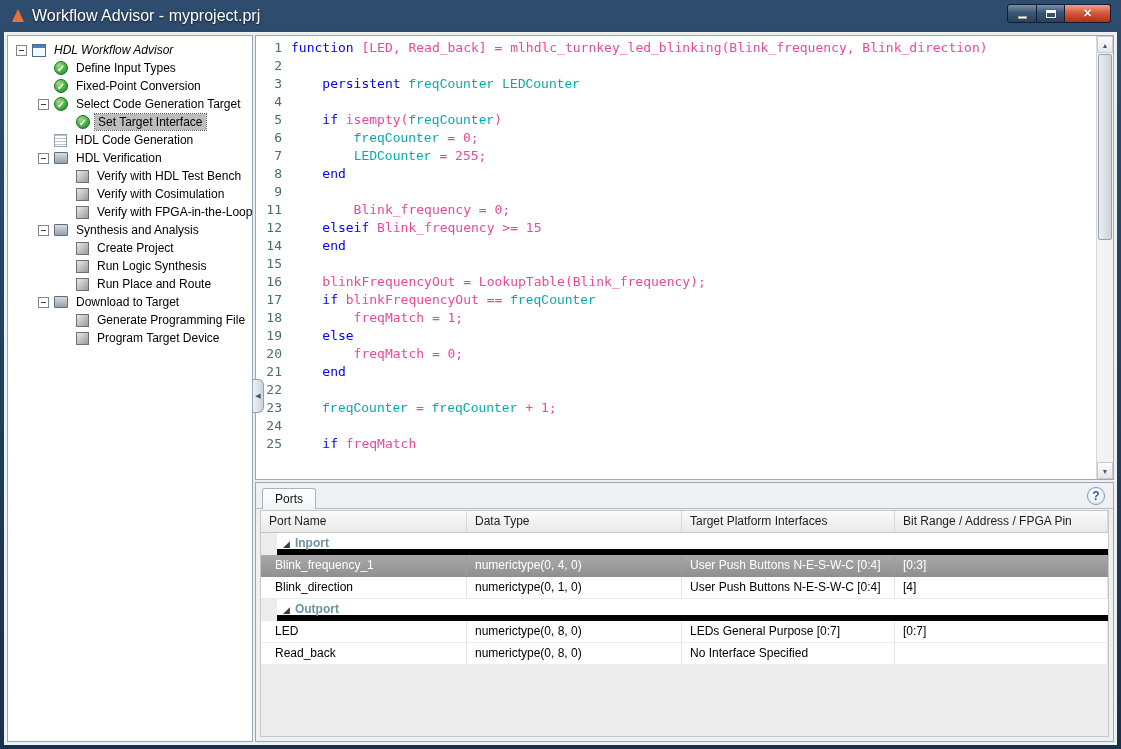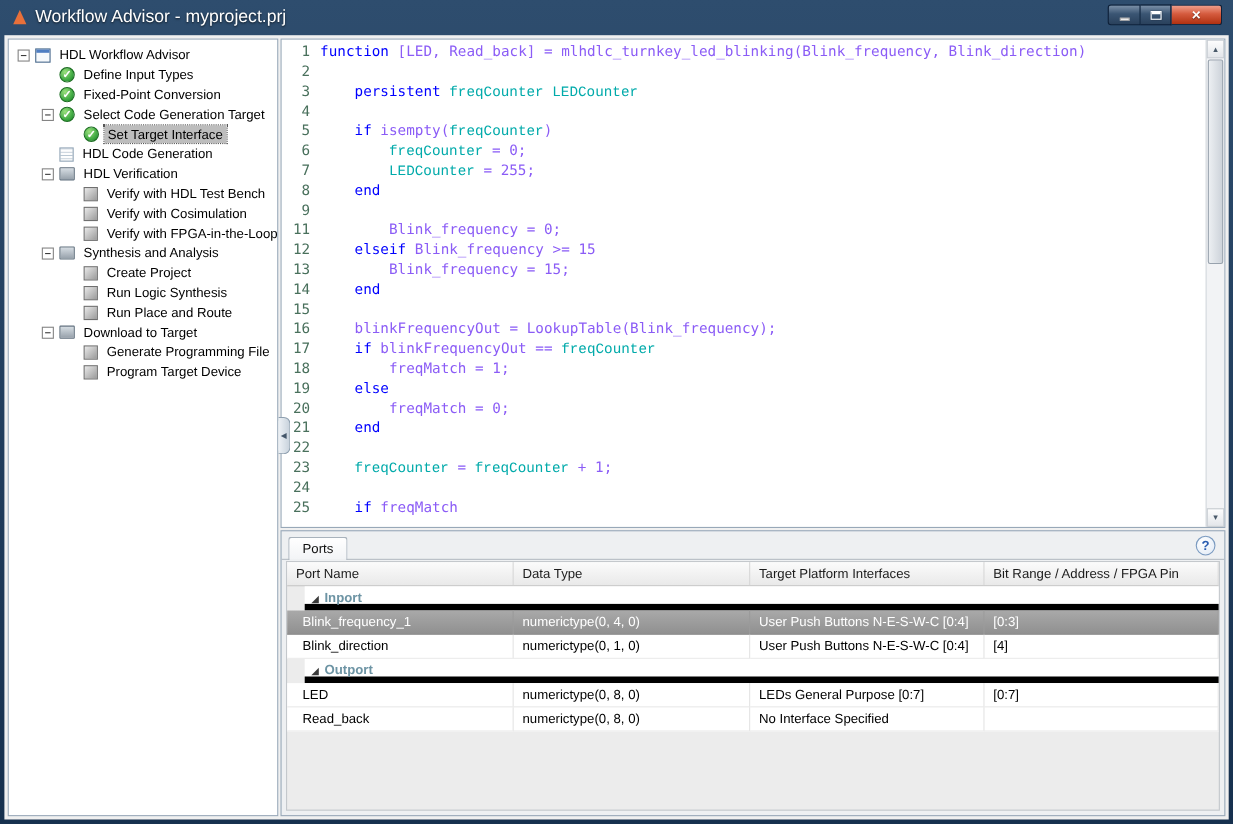--- a/index.html
+++ b/index.html
@@ -59,21 +59,21 @@
 
   
   .right { flex: 1; margin-left: 2px; display: flex; flex-direction: column; position: relative; }
 
   .editor { height: 445px; flex: none; background: #fff; border: 1px solid #98a8b8; position: relative; overflow: hidden; }
   .code-lines { position: absolute; top: 3px; left: 0; right: 17px; font-family: "DejaVu Sans Mono", monospace; font-size: 13px; line-height: 18px; }
   .code-line { height: 18px; display: flex; white-space: pre; }
   .ln { width: 26px; text-align: right; color: var(--ln); flex: none; margin-right: 9px; }
   .kw { color: var(--kw); }
   .vv { color: var(--vv); font-family: Liberation Mono, monospace; }
-  .tt { color: #8b5cf6; }
+  .tt { color: #ec4899; }
 
   .vscroll { position: absolute; top: 0; right: 0; bottom: 0; width: 17px; background: #f2f3f5; border-left: 1px solid #d5d9de; }
   .sarrow { height: 17px; font-size: 7px; text-align: center; line-height: 17px; color: #4a5a6a;
     background: linear-gradient(#fdfdfd, #e3e6ea); border: 1px solid #c7ccd2; }
   .sarrow.down { position: absolute; bottom: 0; left: 0; right: 0; }
   .sarrow.up { position: absolute; top: 0; left: 0; right: 0; }
   .sthumb { position: absolute; top: 18px; height: 186px; left: 1px; right: 1px;
     background: linear-gradient(90deg, #eceff2, #cdd3da); border: 1px solid #98a2ad; border-radius: 2px; }
 
   .collapse-tab { position: absolute; left: -2px; top: 344px; width: 11px; height: 34px; z-index: 5;
@@ -119,21 +119,21 @@
           <span class="glyph-max"></span>
         </div>
       <div class="wbtn close">
           <span class="glyph-close">×</span>
         </div>
     </div>
   </div>
 
   <div class="content">
     <div class="tree-panel">
-        <div class="tree-row" style="padding-left: 8px;">
+        <div class="tree-row" style="padding-left: 8px; font-style: italic;">
           <span class="expander"></span>
           <span class="ti ti-advisor-icon"></span>
           <span class="tree-label">HDL Workflow Advisor</span>
         </div>
         <div class="tree-row" style="padding-left: 46px;">
           <span class="ti ti-check-circle-icon"></span>
           <span class="tree-label">Define Input Types</span>
         </div>
         <div class="tree-row" style="padding-left: 46px;">
           <span class="ti ti-check-circle-icon"></span>
@@ -212,21 +212,20 @@
             <div class="code-line"><span class="ln">2</span><span class="code-text"></span></div>
             <div class="code-line"><span class="ln">3</span><span class="code-text"><span class="tt">    </span><span class="kw">persistent</span><span class="tt"> </span><span class="vv">freqCounter</span><span class="tt"> </span><span class="vv">LEDCounter</span></span></div>
             <div class="code-line"><span class="ln">4</span><span class="code-text"></span></div>
             <div class="code-line"><span class="ln">5</span><span class="code-text"><span class="tt">    </span><span class="kw">if</span><span class="tt"> isempty(</span><span class="vv">freqCounter</span><span class="tt">)</span></span></div>
             <div class="code-line"><span class="ln">6</span><span class="code-text"><span class="tt">        </span><span class="vv">freqCounter</span><span class="tt"> = 0;</span></span></div>
             <div class="code-line"><span class="ln">7</span><span class="code-text"><span class="tt">        </span><span class="vv">LEDCounter</span><span class="tt"> = 255;</span></span></div>
             <div class="code-line"><span class="ln">8</span><span class="code-text"><span class="tt">    </span><span class="kw">end</span></span></div>
             <div class="code-line"><span class="ln">9</span><span class="code-text"></span></div>
             <div class="code-line"><span class="ln">11</span><span class="code-text"><span class="tt">        Blink_frequency = 0;</span></span></div>
             <div class="code-line"><span class="ln">12</span><span class="code-text"><span class="tt">    </span><span class="kw">elseif</span><span class="tt"> Blink_frequency &gt;= 15</span></span></div>
-            <div class="code-line"><span class="ln">13</span><span class="code-text"><span class="tt">        Blink_frequency = 15;</span></span></div>
             <div class="code-line"><span class="ln">14</span><span class="code-text"><span class="tt">    </span><span class="kw">end</span></span></div>
             <div class="code-line"><span class="ln">15</span><span class="code-text"></span></div>
             <div class="code-line"><span class="ln">16</span><span class="code-text"><span class="tt">    blinkFrequencyOut = LookupTable(Blink_frequency);</span></span></div>
             <div class="code-line"><span class="ln">17</span><span class="code-text"><span class="tt">    </span><span class="kw">if</span><span class="tt"> blinkFrequencyOut == </span><span class="vv">freqCounter</span></span></div>
             <div class="code-line"><span class="ln">18</span><span class="code-text"><span class="tt">        freqMatch = 1;</span></span></div>
             <div class="code-line"><span class="ln">19</span><span class="code-text"><span class="tt">    </span><span class="kw">else</span></span></div>
             <div class="code-line"><span class="ln">20</span><span class="code-text"><span class="tt">        freqMatch = 0;</span></span></div>
             <div class="code-line"><span class="ln">21</span><span class="code-text"><span class="tt">    </span><span class="kw">end</span></span></div>
             <div class="code-line"><span class="ln">22</span><span class="code-text"></span></div>
             <div class="code-line"><span class="ln">23</span><span class="code-text"><span class="tt">    </span><span class="vv">freqCounter</span><span class="tt"> = </span><span class="vv">freqCounter</span><span class="tt"> + 1;</span></span></div>

